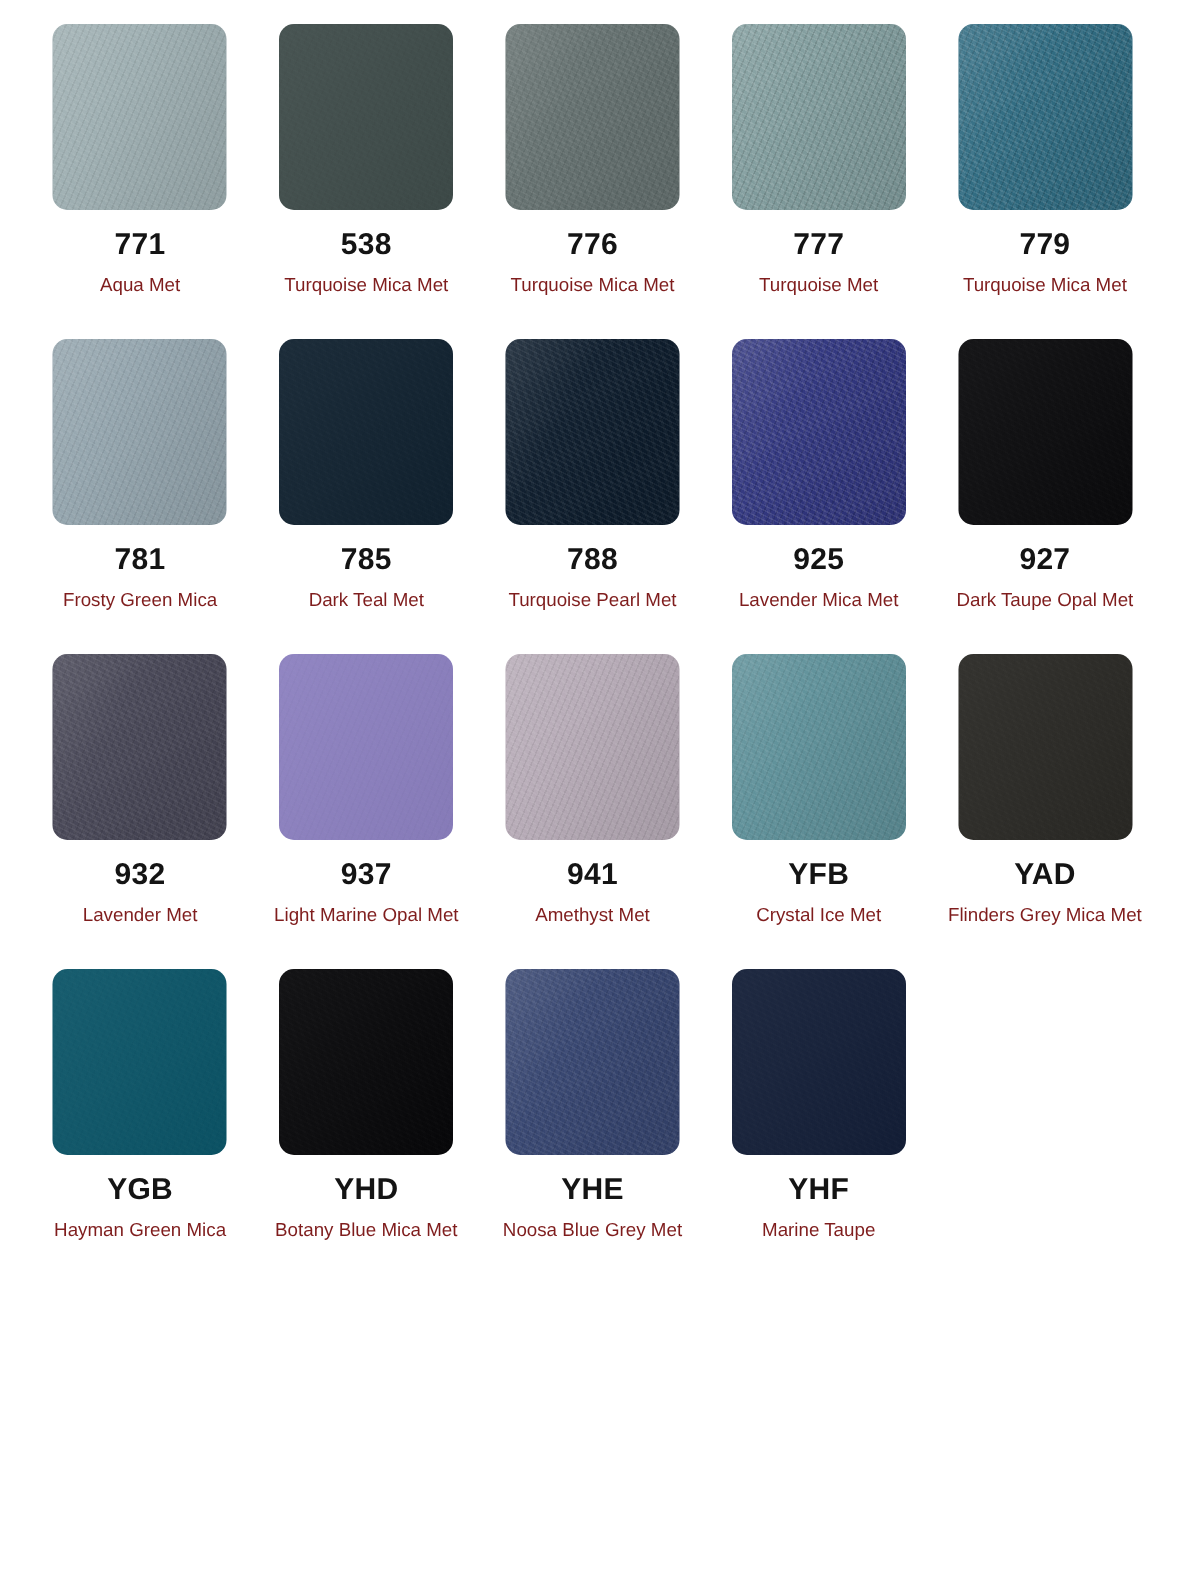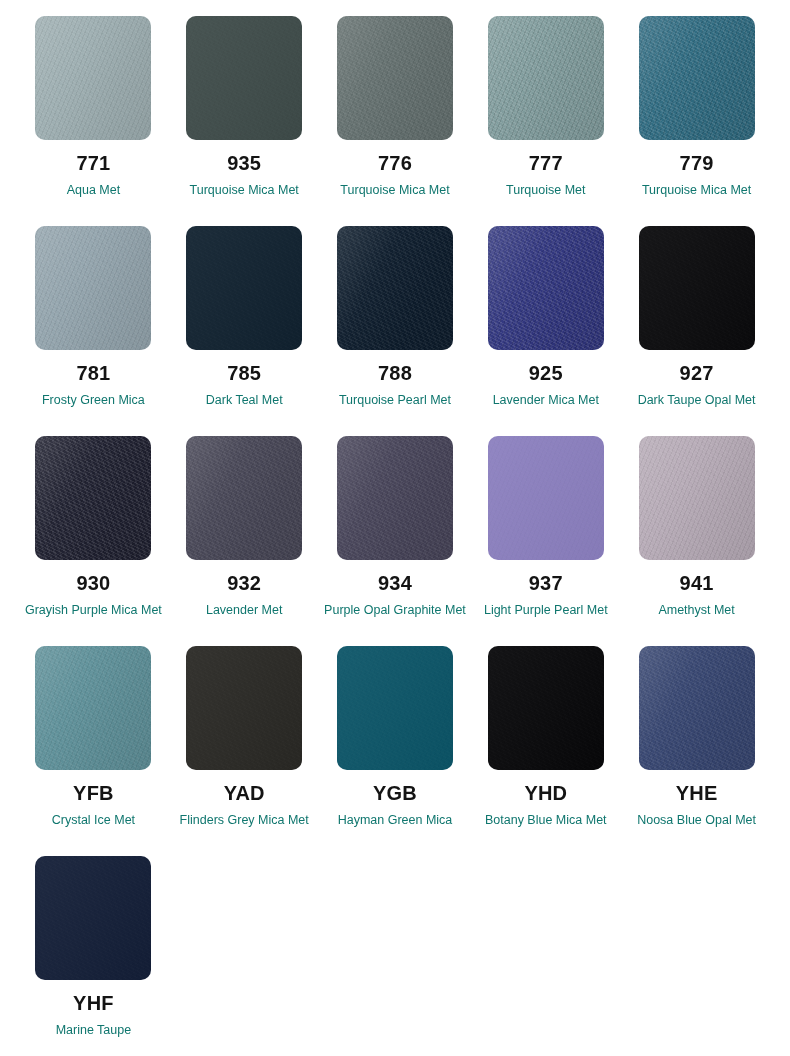--- a/index.html
+++ b/index.html
@@ -73,21 +73,21 @@
     letter-spacing: 0.2px;
     line-height: 1;
     color: #141414;
     text-align: center;
   }
   .name {
     margin-top: 11px;
     font-size: 12.5px;
     font-weight: 400;
     line-height: 1.1;
-    color: #0f766e;
+    color: #7f1d1d;
     text-align: right;
     white-space: nowrap;
   }
 </style>
 </head>
 <body>
 
 <div class="sheet">
   <div class="swatch-grid">
       <div class="swatch-cell">
@@ -96,21 +96,21 @@
           <div class="sheen"></div>
         </div>
         <div class="code">771</div>
         <div class="name">Aqua Met</div>
       </div>
       <div class="swatch-cell">
         <div class="chip flat" style="background-color: rgb(62, 75, 73);">
           <div class="grain"></div>
           <div class="sheen"></div>
         </div>
-        <div class="code">935</div>
+        <div class="code">538</div>
         <div class="name">Turquoise Mica Met</div>
       </div>
       <div class="swatch-cell">
         <div class="chip" style="background-color: rgb(100, 112, 111);">
           <div class="grain"></div>
           <div class="sheen"></div>
         </div>
         <div class="code">776</div>
         <div class="name">Turquoise Mica Met</div>
       </div>
@@ -164,50 +164,34 @@
       </div>
       <div class="swatch-cell">
         <div class="chip flat" style="background-color: rgb(10, 10, 12);">
           <div class="grain"></div>
           <div class="sheen"></div>
         </div>
         <div class="code">927</div>
         <div class="name">Dark Taupe Opal Met</div>
       </div>
       <div class="swatch-cell">
-        <div class="chip coarse" style="background-color: rgb(31, 32, 48);">
-          <div class="grain"></div>
-          <div class="sheen"></div>
-        </div>
-        <div class="code">930</div>
-        <div class="name">Grayish Purple Mica Met</div>
-      </div>
-      <div class="swatch-cell">
         <div class="chip" style="background-color: rgb(71, 70, 86);">
           <div class="grain"></div>
           <div class="sheen"></div>
         </div>
         <div class="code">932</div>
         <div class="name">Lavender Met</div>
       </div>
       <div class="swatch-cell">
-        <div class="chip" style="background-color: rgb(71, 68, 89);">
-          <div class="grain"></div>
-          <div class="sheen"></div>
-        </div>
-        <div class="code">934</div>
-        <div class="name">Purple Opal Graphite Met</div>
-      </div>
-      <div class="swatch-cell">
         <div class="chip flat" style="background-color: rgb(139, 127, 191);">
           <div class="grain"></div>
           <div class="sheen"></div>
         </div>
         <div class="code">937</div>
-        <div class="name">Light Purple Pearl Met</div>
+        <div class="name">Light Marine Opal Met</div>
       </div>
       <div class="swatch-cell">
         <div class="chip" style="background-color: rgb(182, 170, 182);">
           <div class="grain"></div>
           <div class="sheen"></div>
         </div>
         <div class="code">941</div>
         <div class="name">Amethyst Met</div>
       </div>
       <div class="swatch-cell">
@@ -241,21 +225,21 @@
         </div>
         <div class="code">YHD</div>
         <div class="name">Botany Blue Mica Met</div>
       </div>
       <div class="swatch-cell">
         <div class="chip" style="background-color: rgb(54, 69, 112);">
           <div class="grain"></div>
           <div class="sheen"></div>
         </div>
         <div class="code">YHE</div>
-        <div class="name">Noosa Blue Opal Met</div>
+        <div class="name">Noosa Blue Grey Met</div>
       </div>
       <div class="swatch-cell">
         <div class="chip flat" style="background-color: rgb(19, 30, 55);">
           <div class="grain"></div>
           <div class="sheen"></div>
         </div>
         <div class="code">YHF</div>
         <div class="name">Marine Taupe</div>
       </div>
     </div>

